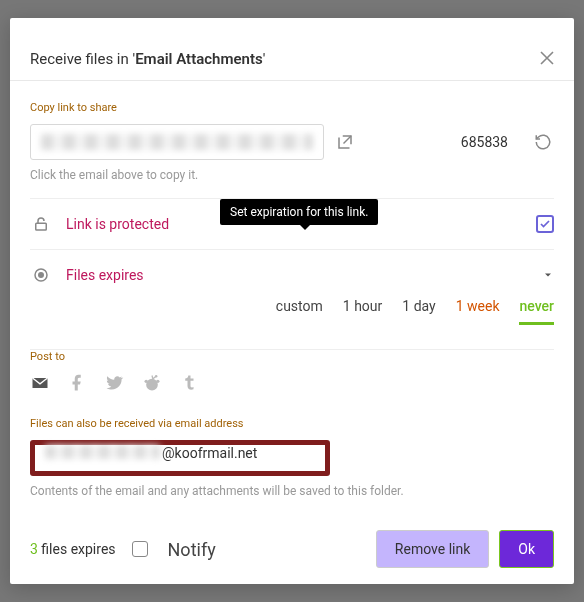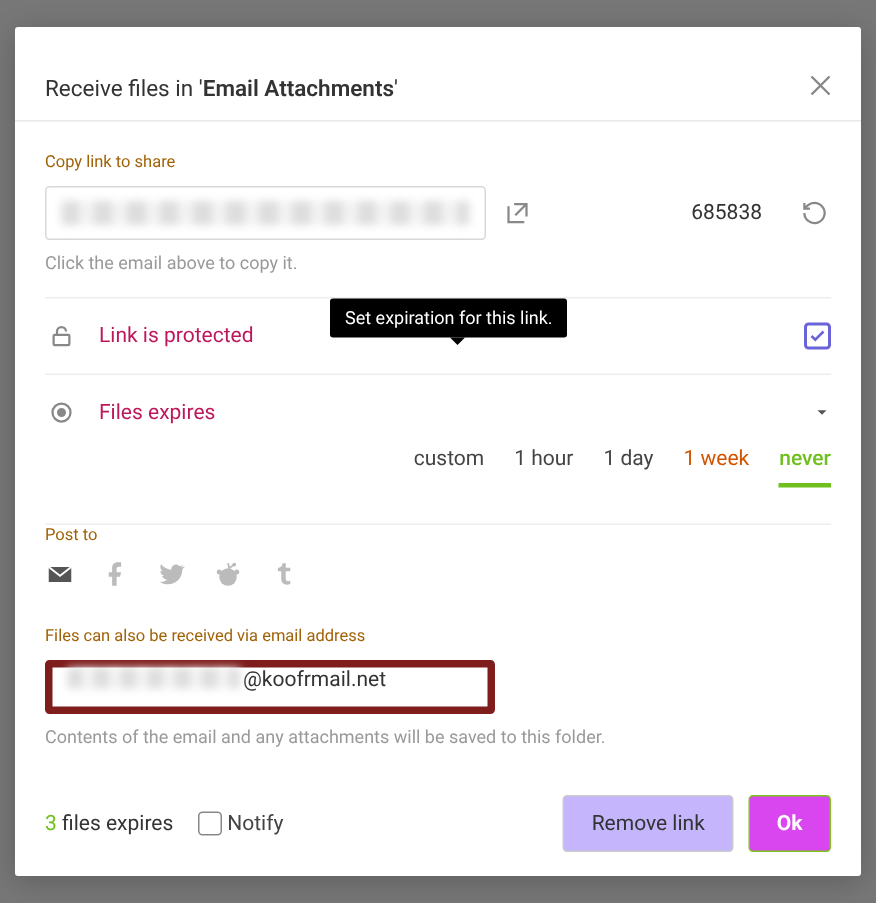--- a/index.html
+++ b/index.html
@@ -34,25 +34,25 @@
 .exp-opt.active{color:#6fbf1f;border-bottom:3px solid #6fbf1f;font-weight:500}
 .social{display:flex;gap:18px;margin-top:10px;align-items:center}
 .social .icon{color:#bbb;cursor:pointer}
 .social .icon.mail{color:#555}
 .email-input{width:300px;height:36px;border:5px solid #7f1d1d;border-radius:3px;padding:0 10px;display:flex;align-items:flex-start;margin-top:10px}
 .email-blur{width:115px;height:14px;background:repeating-linear-gradient(90deg,#ddd 0 10px,#f3f3f3 10px 18px);filter:blur(3px);border-radius:2px;margin-right:2px}
 .email-domain{font-size:14px;color:#333}
 .modal-footer{display:flex;align-items:center;padding:16px 20px;gap:16px}
 .files-count{font-size:14px;color:#333}
 .files-count .num{color:#6fbf1f}
-.notify{display:flex;align-items:center;gap:4px;font-size:14px;color:#444}
+.notify{display:flex;align-items:center;gap:20px;font-size:18px;color:#444}
 .notify-box{width:16px;height:16px;border:1.5px solid #888;border-radius:3px}
 .footer-btns{margin-left:auto;display:flex;gap:10px}
 .btn{height:38px;padding:0 18px;border-radius:3px;font-size:14px;cursor:pointer;display:flex;align-items:center;border:1px solid #ccc;background:#c4b5fd;color:#333}
-.btn.primary{background:#d946ef;border-color:#7ac61e;color:#fff;font-weight:700}
+.btn.primary{background:#6d28d9;border-color:#7ac61e;color:#fff;font-weight:400}
 .mt20{margin-top:20px}
 .mt16{margin-top:0}
 </style>
 </head>
 <body>
 
 <div class="modal">
 
   <div class="modal-header">
     <div class="modal-title">

